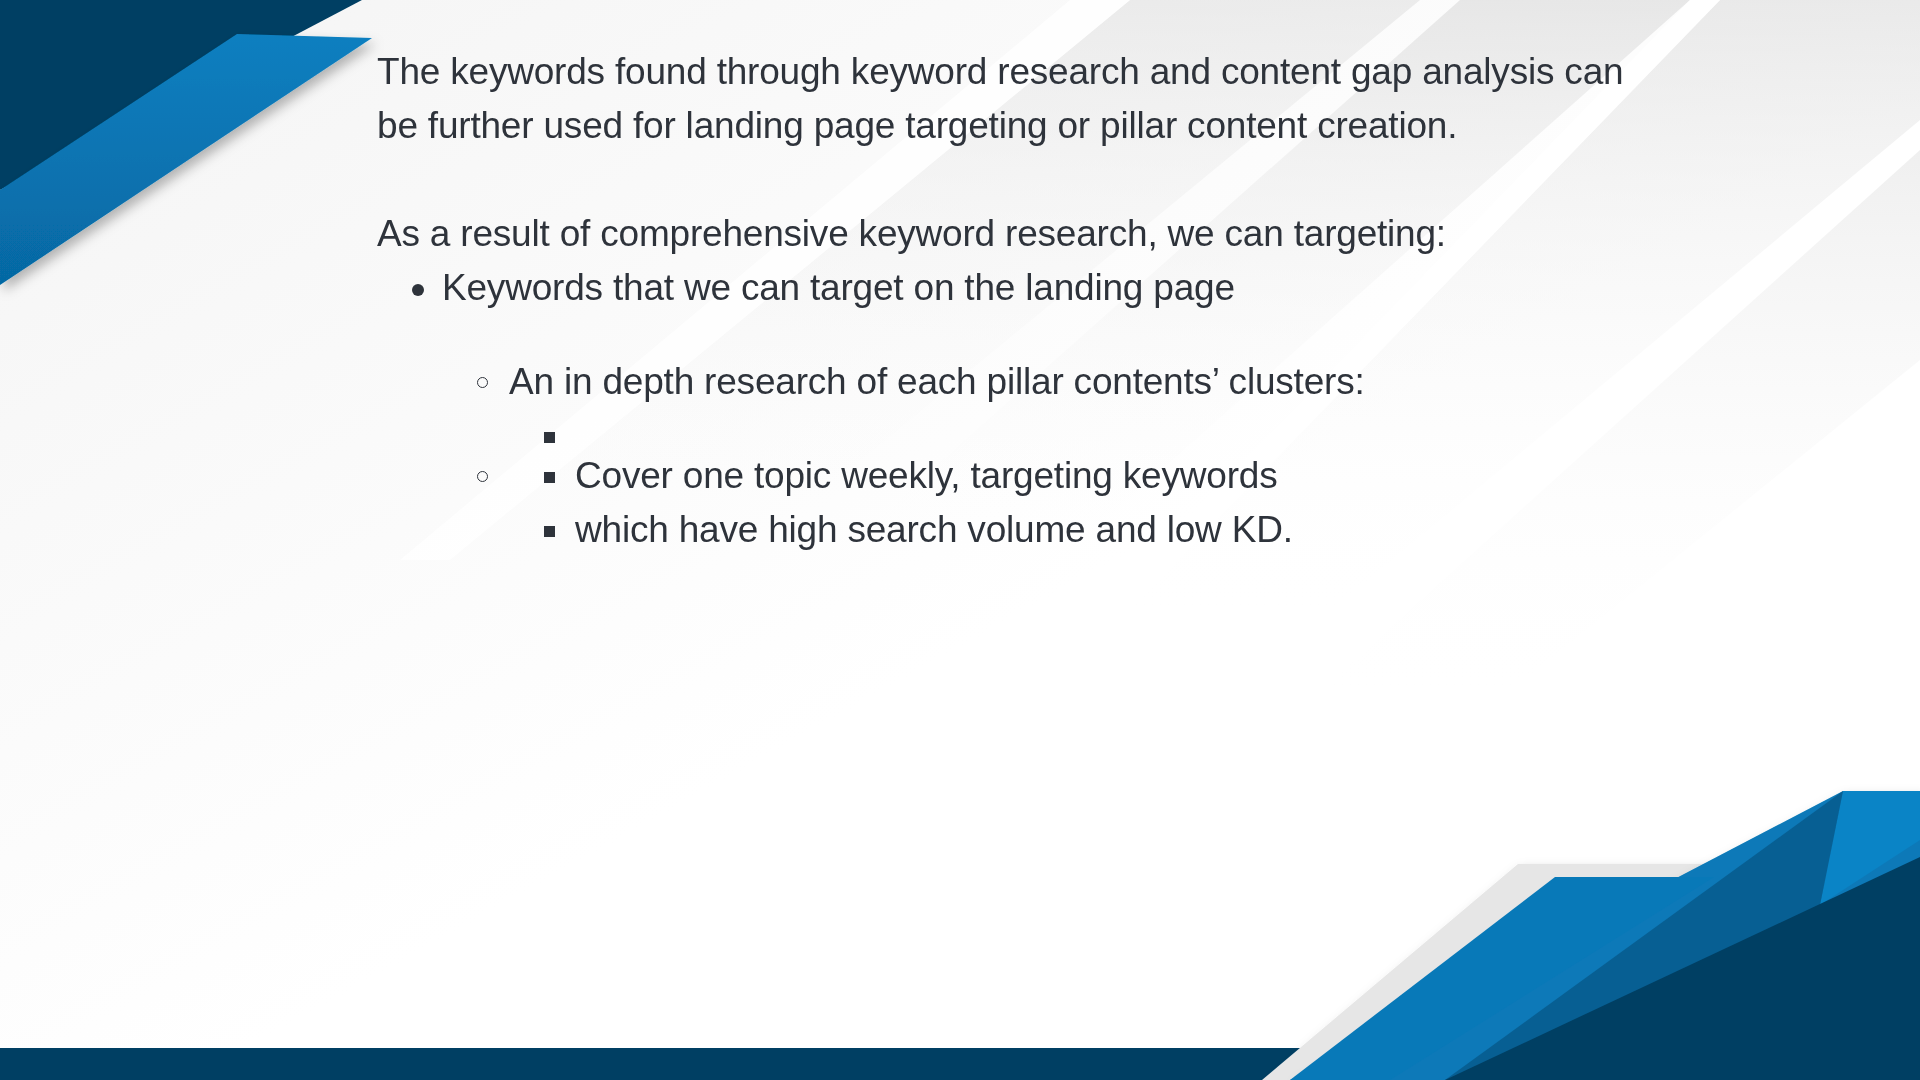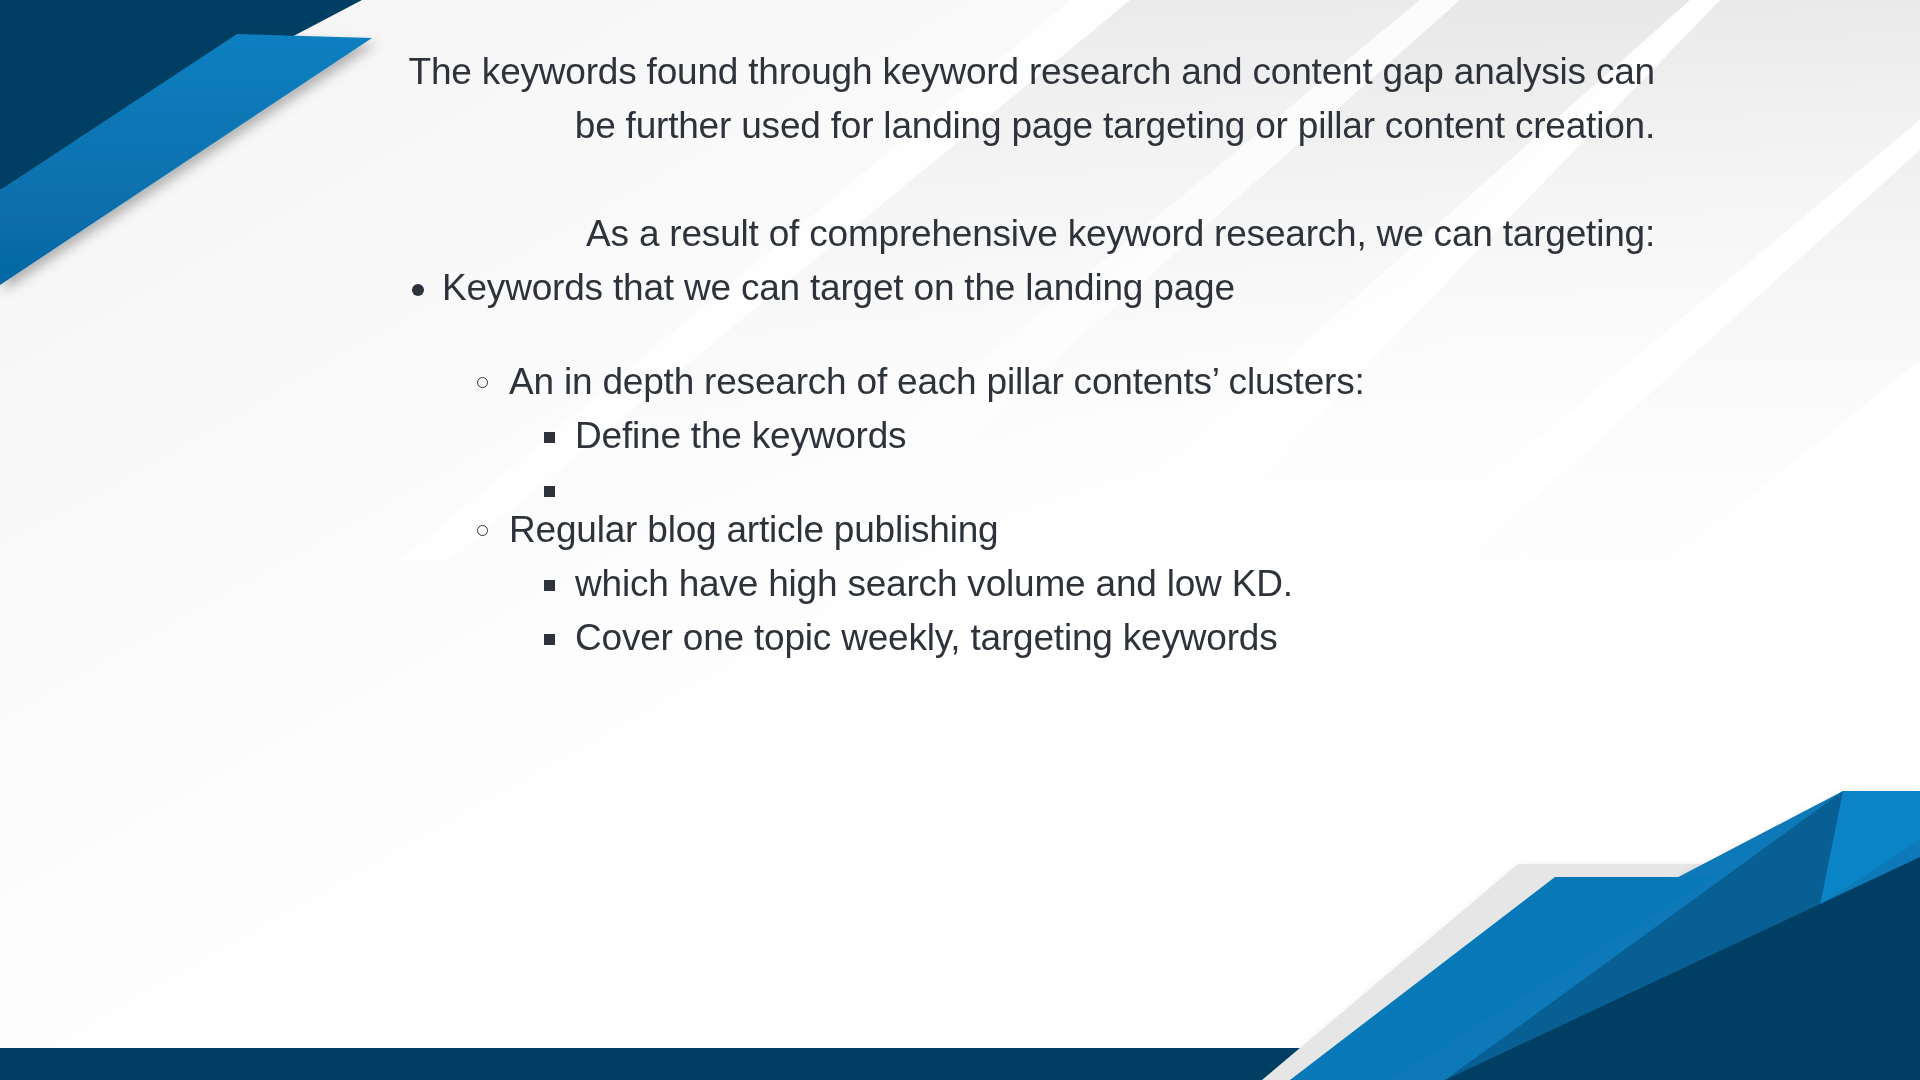--- a/index.html
+++ b/index.html
@@ -7,21 +7,21 @@
     width: 1920px; height: 1080px; overflow: hidden; position: relative;
     background: #ffffff;
     font-family: "Liberation Sans", "DejaVu Sans", sans-serif;
   }
   .bg { position: absolute; left: 0; top: 0; width: 1920px; height: 1080px; z-index: 0; }
   .content {
     position: absolute; left: 377px; top: 45px; width: 1278px;
     z-index: 2; color: #2e333b; font-size: 37px; line-height: 54px;
     letter-spacing: -0.2px;
   }
-  .para { margin: 0; text-align: right; }
+  .para { margin: 0; }
   .spacer { height: 54px; }
   ul { margin: 0; padding: 0; list-style: none; }
   li { position: relative; }
   .l1 { padding-left: 65px; text-align: justify; }
   .l2 { padding-left: 132px; margin-top: 40px; }
   .l3 { padding-left: 198px; text-align: justify; }
   .bullet { position: absolute; display: block; }
   .disc { left: 35px; top: 23px; width: 12px; height: 12px; border-radius: 50%; background: #2e333b; }
   .circle { left: 100px; top: 22px; width: 11px; height: 11px; border-radius: 50%; border: 1.5px solid #2e333b; box-sizing: border-box; }
   .square { left: 167px; top: 23px; width: 11px; height: 11px; background: #2e333b; }
@@ -87,41 +87,39 @@
       <span class="bullet disc"></span>
       <span class="txt">Keywords that we can target on the landing page</span>
     </li>
 
     <li class="l2">
       <span class="bullet circle"></span>
       <span class="txt">An in depth research of each pillar contents’ clusters:</span>
     </li>
     <li class="l3">
       <span class="bullet square"></span>
-      <span class="txt">Define the keywords</span>
     </li>
     <li class="l3">
       <span class="bullet square"></span>
     </li>
     <li class="l3">
       <span class="bullet square"></span>
     </li>
     <li class="l3">
       <span class="bullet square"></span>
     </li>
 
     <li class="l2">
       <span class="bullet circle"></span>
-      <span class="txt">Regular blog article publishing</span>
     </li>
     <li class="l3">
       <span class="bullet square"></span>
     </li>
     <li class="l3">
       <span class="bullet square"></span>
-      <span class="txt">which have high search volume and low KD.</span>
+      <span class="txt">Cover one topic weekly, targeting keywords</span>
     </li>
     <li class="l3">
       <span class="bullet square"></span>
-      <span class="txt">Cover one topic weekly, targeting keywords</span>
+      <span class="txt">which have high search volume and low KD.</span>
     </li>
   </ul>
 </div>
 
 </body></html>

